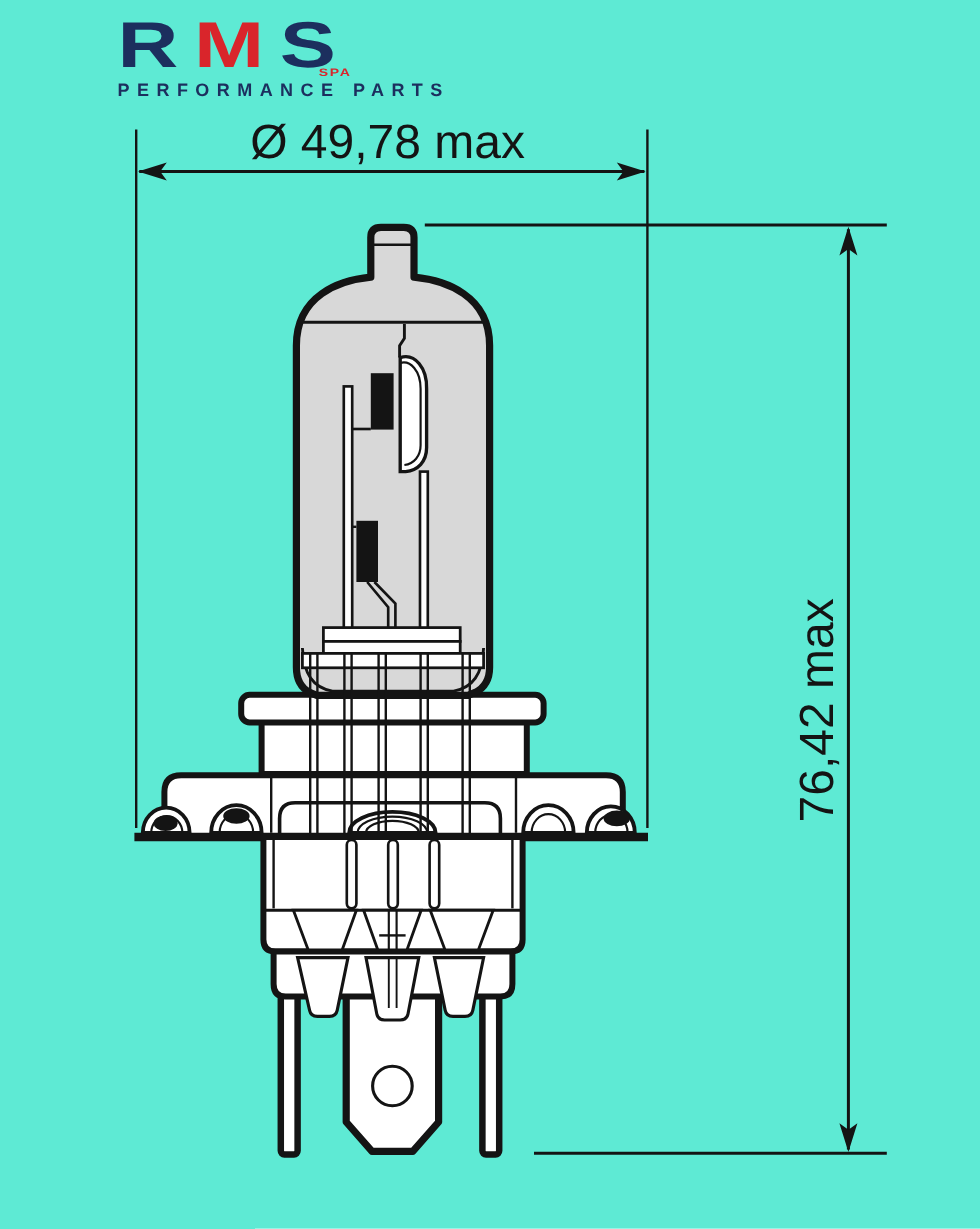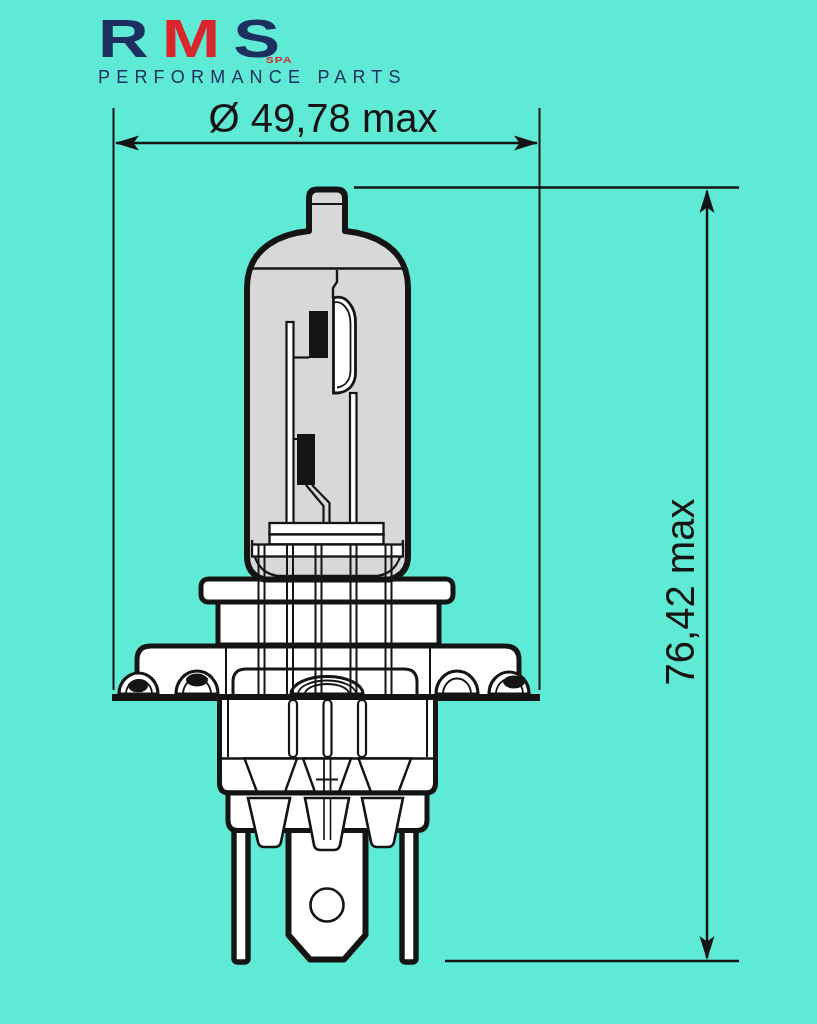--- a/index.html
+++ b/index.html
@@ -20,21 +20,21 @@
   }
   .logo-navy{color:#1c2f5e;}
   .logo-red{color:#d9252b;}
   .logo-sub{
     position:absolute;left:129px;top:42px;
     font-size:9px;font-weight:700;letter-spacing:1px;
     color:#d9252b;
   }
   .logo-tagline{
     margin-top:4px;
-    font-size:18px;font-weight:400;
+    font-size:15px;font-weight:700;
     letter-spacing:6.2px;color:#1c2f5e;white-space:nowrap;
   }
   
   svg{position:absolute;left:0;top:0;}
   .ln{stroke:#141414;fill:none;}
   .fillwhite{fill:#ffffff;stroke:#141414;}
   .fillblack{fill:#141414;stroke:none;}
   .dimtext{fill:#141414;font-family:"Liberation Sans",sans-serif;font-size:40px;}
 </style>
 </head>

